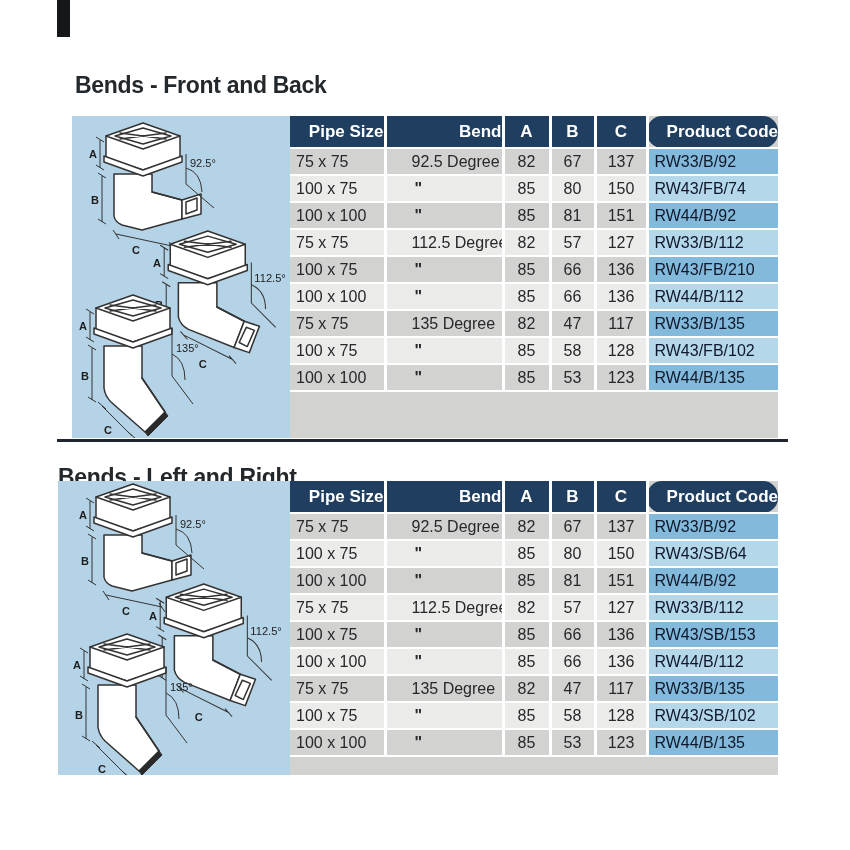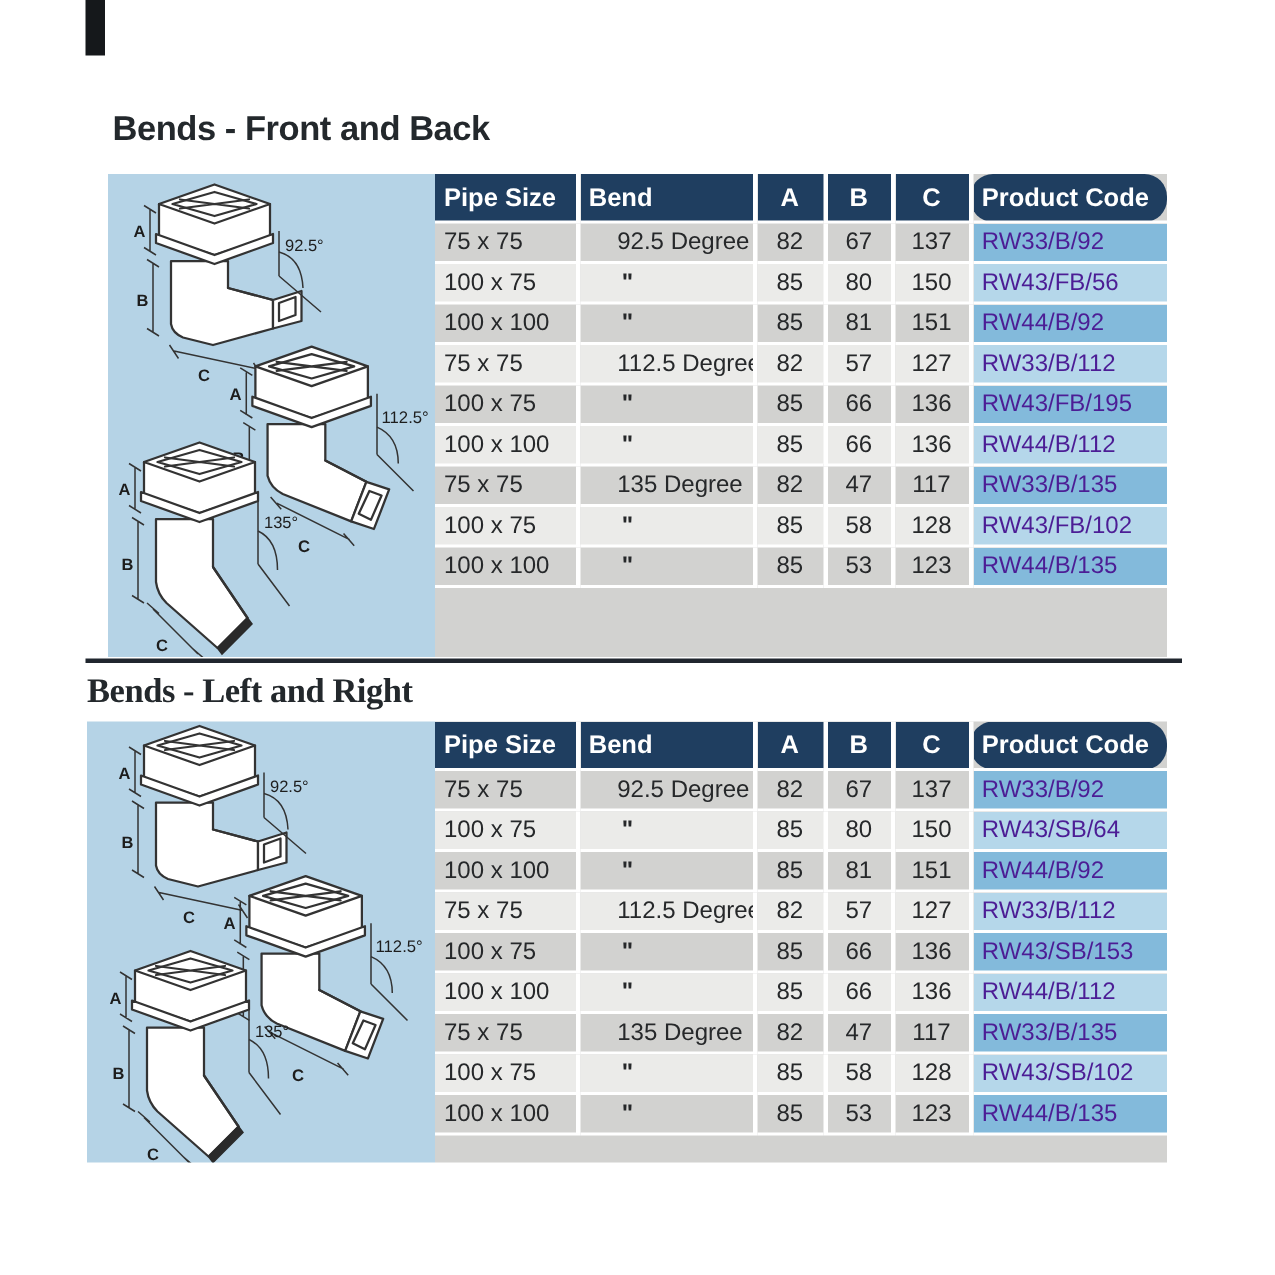--- a/index.html
+++ b/index.html
@@ -1,41 +1,41 @@
 <!DOCTYPE html>
 <html><head>
 <meta charset="utf-8">
 <style>
   html,body{margin:0;padding:0;background:#fff;}
   .page{position:relative;width:788px;height:850px;background:#fff;overflow:hidden;
         font-family:"Liberation Sans",sans-serif;}
   .artifact-bar{position:absolute;left:57px;top:0;width:13px;height:37px;background:#15181b;}
   .sec-title{position:absolute;font-size:23px;font-weight:bold;color:#23282c;letter-spacing:-0.3px;white-space:nowrap;}
   #title1{left:75px;top:72px;}
-  #title2{left:58px;top:448px;font-family:Liberation Serif, serif;}
+  #title2{left:58px;top:464px;}
   .divider{position:absolute;left:57px;top:439px;width:736px;height:3px;background:#20262e;}
   .panel{position:absolute;background:#b5d3e6;}
   #panel1{left:72px;top:116px;width:218px;height:322px;}
   #panel2{left:58px;top:481px;width:232px;height:294px;}
   .panel svg{display:block;width:100%;height:100%;}
   .tablewrap{position:absolute;left:290px;width:488px;background:#d2d2d0;}
   #tw1{top:116px;height:322px;}
   #tw2{top:481px;height:294px;}
   table.spec{border-collapse:collapse;table-layout:fixed;width:488px;}
-  table.spec th{background:#1f3e60;color:#fff;font-size:17px;font-weight:bold;text-align:left;
+  table.spec th{background:#1f3e60;color:#fff;font-size:17px;font-weight:bold;text-align:right;
       height:31px;padding:0 0 0 6px;border-right:3px solid #fff;border-bottom:2px solid #fff;
       white-space:nowrap;overflow:hidden;}
   table.spec th.c2,table.spec th.c3,table.spec th.c4{text-align:center;padding:0;}
   table.spec th.c5{border-right:none;border-radius:15px;}
   table.spec td{font-size:16px;color:#26282a;height:25px;padding:0 0 0 6px;
       border-right:3px solid #fff;border-bottom:2px solid #fff;white-space:nowrap;overflow:hidden;}
   table.spec td.c1{padding-left:25px;}
   table.spec td.c1.ditto{padding-left:28px;font-weight:bold;}
   table.spec td.c2,table.spec td.c3,table.spec td.c4{text-align:center;padding:0;}
-  table.spec td.c5{border-right:none;color:#4c1d95;}
+  table.spec td.c5{border-right:none;color:#0f172a;}
   table.spec tbody tr:nth-child(odd) td{background:#d2d2d0;}
   table.spec tbody tr:nth-child(even) td{background:#ebebe9;}
   table.spec tbody tr:nth-child(odd) td.c5{background:#83badb;}
   table.spec tbody tr:nth-child(even) td.c5{background:#b5d7ea;}
   
   .dwg{stroke:#333;stroke-width:1.5;fill:none;stroke-linejoin:round;stroke-linecap:round;}
   .fillw{fill:#fff;}
   .filld{fill:#2a2a2a;stroke:#2a2a2a;stroke-width:1;}
   .dim{stroke:#333;stroke-width:1;fill:none;}
   text.dimlbl{font-size:11px;font-weight:bold;fill:#1d1d1d;font-family:"Liberation Sans",sans-serif;}
@@ -170,21 +170,21 @@
             <td class="c3">67</td>
             <td class="c4">137</td>
             <td class="c5">RW33/B/92</td>
           </tr>
           <tr>
             <td class="c0">100 x 75</td>
             <td class="c1 ditto">"</td>
             <td class="c2">85</td>
             <td class="c3">80</td>
             <td class="c4">150</td>
-            <td class="c5">RW43/FB/56</td>
+            <td class="c5">RW43/FB/74</td>
           </tr>
           <tr>
             <td class="c0">100 x 100</td>
             <td class="c1 ditto">"</td>
             <td class="c2">85</td>
             <td class="c3">81</td>
             <td class="c4">151</td>
             <td class="c5">RW44/B/92</td>
           </tr>
           <tr>
@@ -194,21 +194,21 @@
             <td class="c3">57</td>
             <td class="c4">127</td>
             <td class="c5">RW33/B/112</td>
           </tr>
           <tr>
             <td class="c0">100 x 75</td>
             <td class="c1 ditto">"</td>
             <td class="c2">85</td>
             <td class="c3">66</td>
             <td class="c4">136</td>
-            <td class="c5">RW43/FB/195</td>
+            <td class="c5">RW43/FB/210</td>
           </tr>
           <tr>
             <td class="c0">100 x 100</td>
             <td class="c1 ditto">"</td>
             <td class="c2">85</td>
             <td class="c3">66</td>
             <td class="c4">136</td>
             <td class="c5">RW44/B/112</td>
           </tr>
           <tr>

